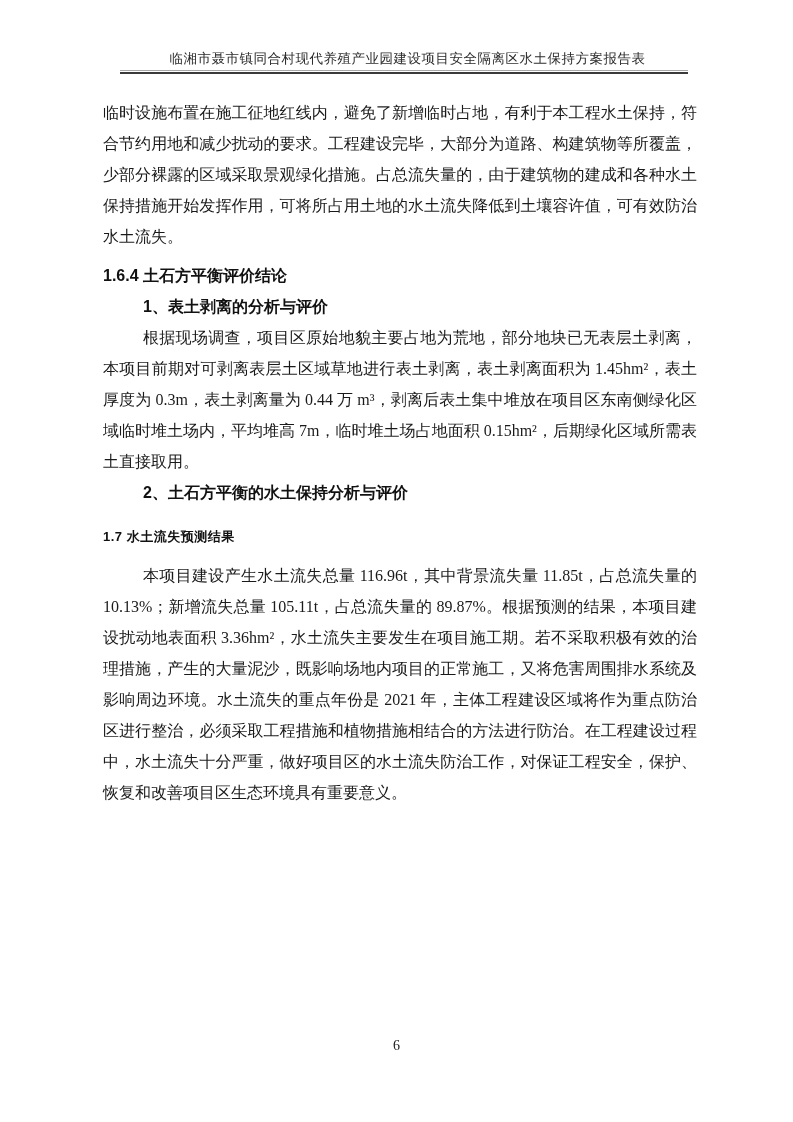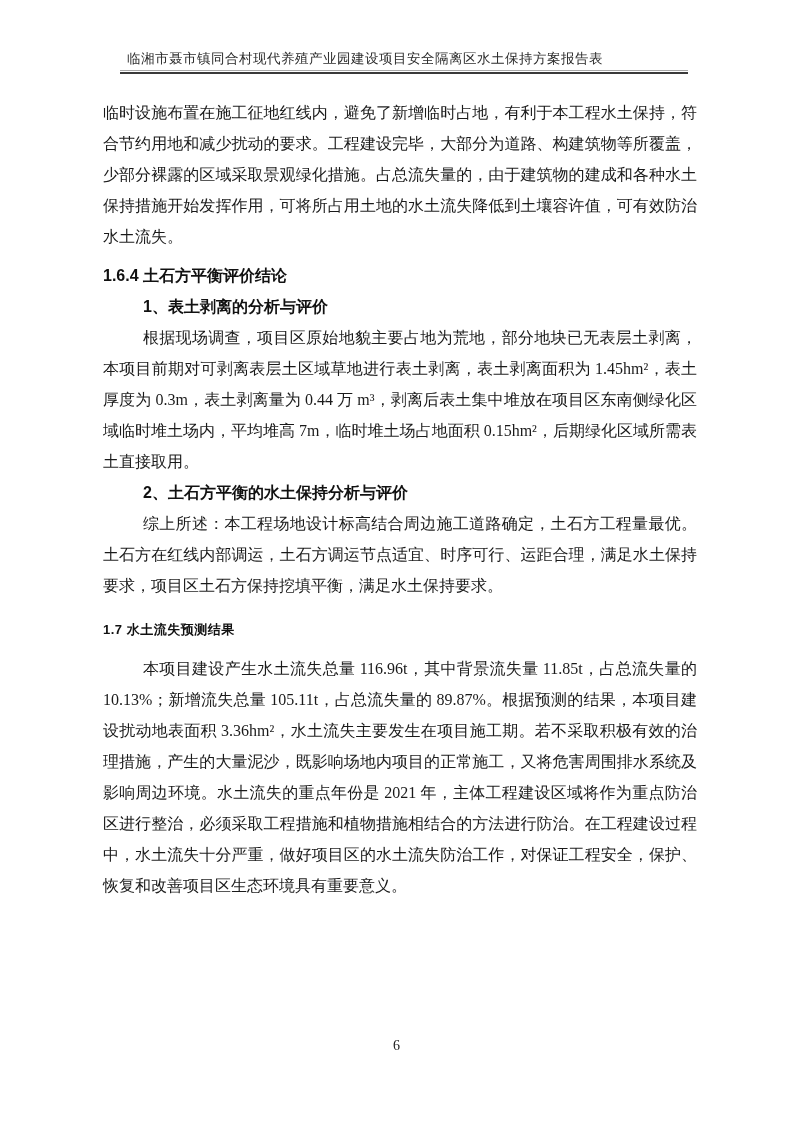--- a/index.html
+++ b/index.html
@@ -16,20 +16,21 @@
     color: #1a1a1a;
     font-family: "Liberation Serif", "DejaVu Serif", serif;
     overflow: hidden;
   }
   
   .page-header {
     position: absolute;
     top: 50px;
     left: 120px;
     width: 568px;
+    text-align: center;
   }
   .page-header .header-title {
     font-size: 13.5px;
     line-height: 18px;
     letter-spacing: 0.5px;
     color: #2b2b2b;
     padding-left: 7px;
     white-space: nowrap;
   }
   .header-rule-light {
@@ -116,21 +117,20 @@
 
     <h3 class="heading heading-l3">1.6.4 土石方平衡评价结论</h3>
 
     <h4 class="heading heading-item">1、表土剥离的分析与评价</h4>
 
     <p class="para indented after-heading">根据现场调查，项目区原始地貌主要占地为荒地，部分地块已无表层土剥离，本项目前期对可剥离表层土区域草地进行表土剥离，表土剥离面积为 1.45hm²，表土厚度为 0.3m，表土剥离量为 0.44 万 m³，剥离后表土集中堆放在项目区东南侧绿化区域临时堆土场内，平均堆高 7m，临时堆土场占地面积 0.15hm²，后期绿化区域所需表土直接取用。</p>
 
     <h4 class="heading heading-item">2、土石方平衡的水土保持分析与评价</h4>
 
 
-    <p class="para indented">综上所述：本工程场地设计标高结合周边施工道路确定，土石方工程量最优。土石方在红线内部调运，土石方调运节点适宜、时序可行、运距合理，满足水土保持要求，项目区土石方保持挖填平衡，满足水土保持要求。</p>
 
     <h2 class="heading heading-l2">1.7 水土流失预测结果</h2>
 
     <p class="para indented">本项目建设产生水土流失总量 116.96t，其中背景流失量 11.85t，占总流失量的 10.13%；新增流失总量 105.11t，占总流失量的 89.87%。根据预测的结果，本项目建设扰动地表面积 3.36hm²，水土流失主要发生在项目施工期。若不采取积极有效的治理措施，产生的大量泥沙，既影响场地内项目的正常施工，又将危害周围排水系统及影响周边环境。水土流失的重点年份是 2021 年，主体工程建设区域将作为重点防治区进行整治，必须采取工程措施和植物措施相结合的方法进行防治。在工程建设过程中，水土流失十分严重，做好项目区的水土流失防治工作，对保证工程安全，保护、恢复和改善项目区生态环境具有重要意义。</p>
 
   </div>
 
   <div class="page-footer">
     <span class="page-number">6</span>
   </div>

